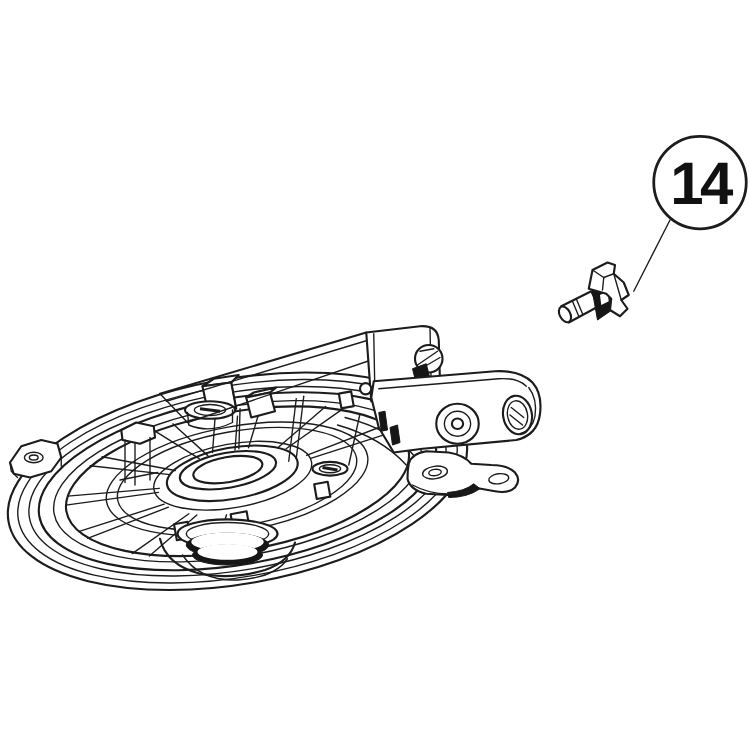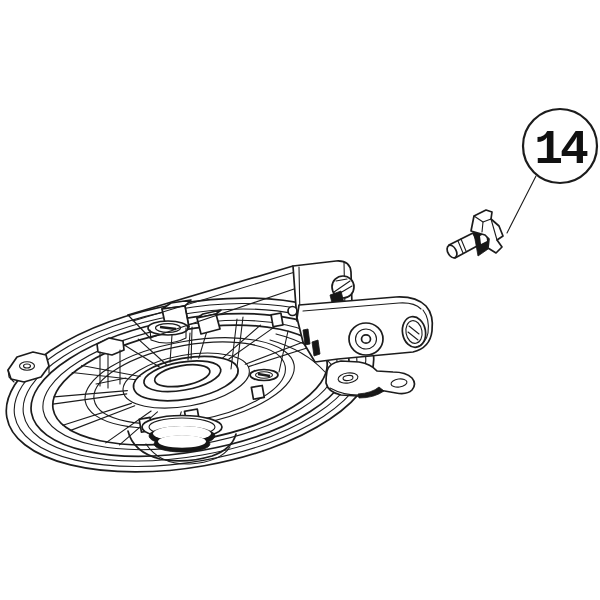--- a/index.html
+++ b/index.html
@@ -1,17 +1,17 @@
 <!DOCTYPE html>
 <html><head>
 <meta charset="utf-8">
 <style>
   html,body{margin:0;padding:0;background:#ffffff;}
   .canvas{position:relative;width:600px;height:600px;background:#ffffff;overflow:hidden;
-          font-family:Liberation Mono, monospace;}
+          font-family:Liberation Sans, sans-serif;}
   .diagram-svg{position:absolute;left:0;top:0;width:600px;height:600px;}
   .ln{fill:none;stroke:#1c1c1c;stroke-width:1.7;stroke-linejoin:round;stroke-linecap:round;}
   .ln-thin{fill:none;stroke:#1c1c1c;stroke-width:1.1;stroke-linejoin:round;stroke-linecap:round;}
   .ln-fill{fill:#ffffff;stroke:#1c1c1c;stroke-width:1.7;stroke-linejoin:round;}
   .dark{fill:#161616;stroke:#161616;stroke-width:0.8;}
   .white{fill:#ffffff;stroke:none;}
   .balloon-circle{fill:#ffffff;stroke:#1c1c1c;stroke-width:2.2;}
   .balloon-text{fill:#111111;font-weight:bold;font-size:48px;letter-spacing:-3px;}
   .slot{stroke:#1c1c1c;stroke-width:2.4;}
 </style>

